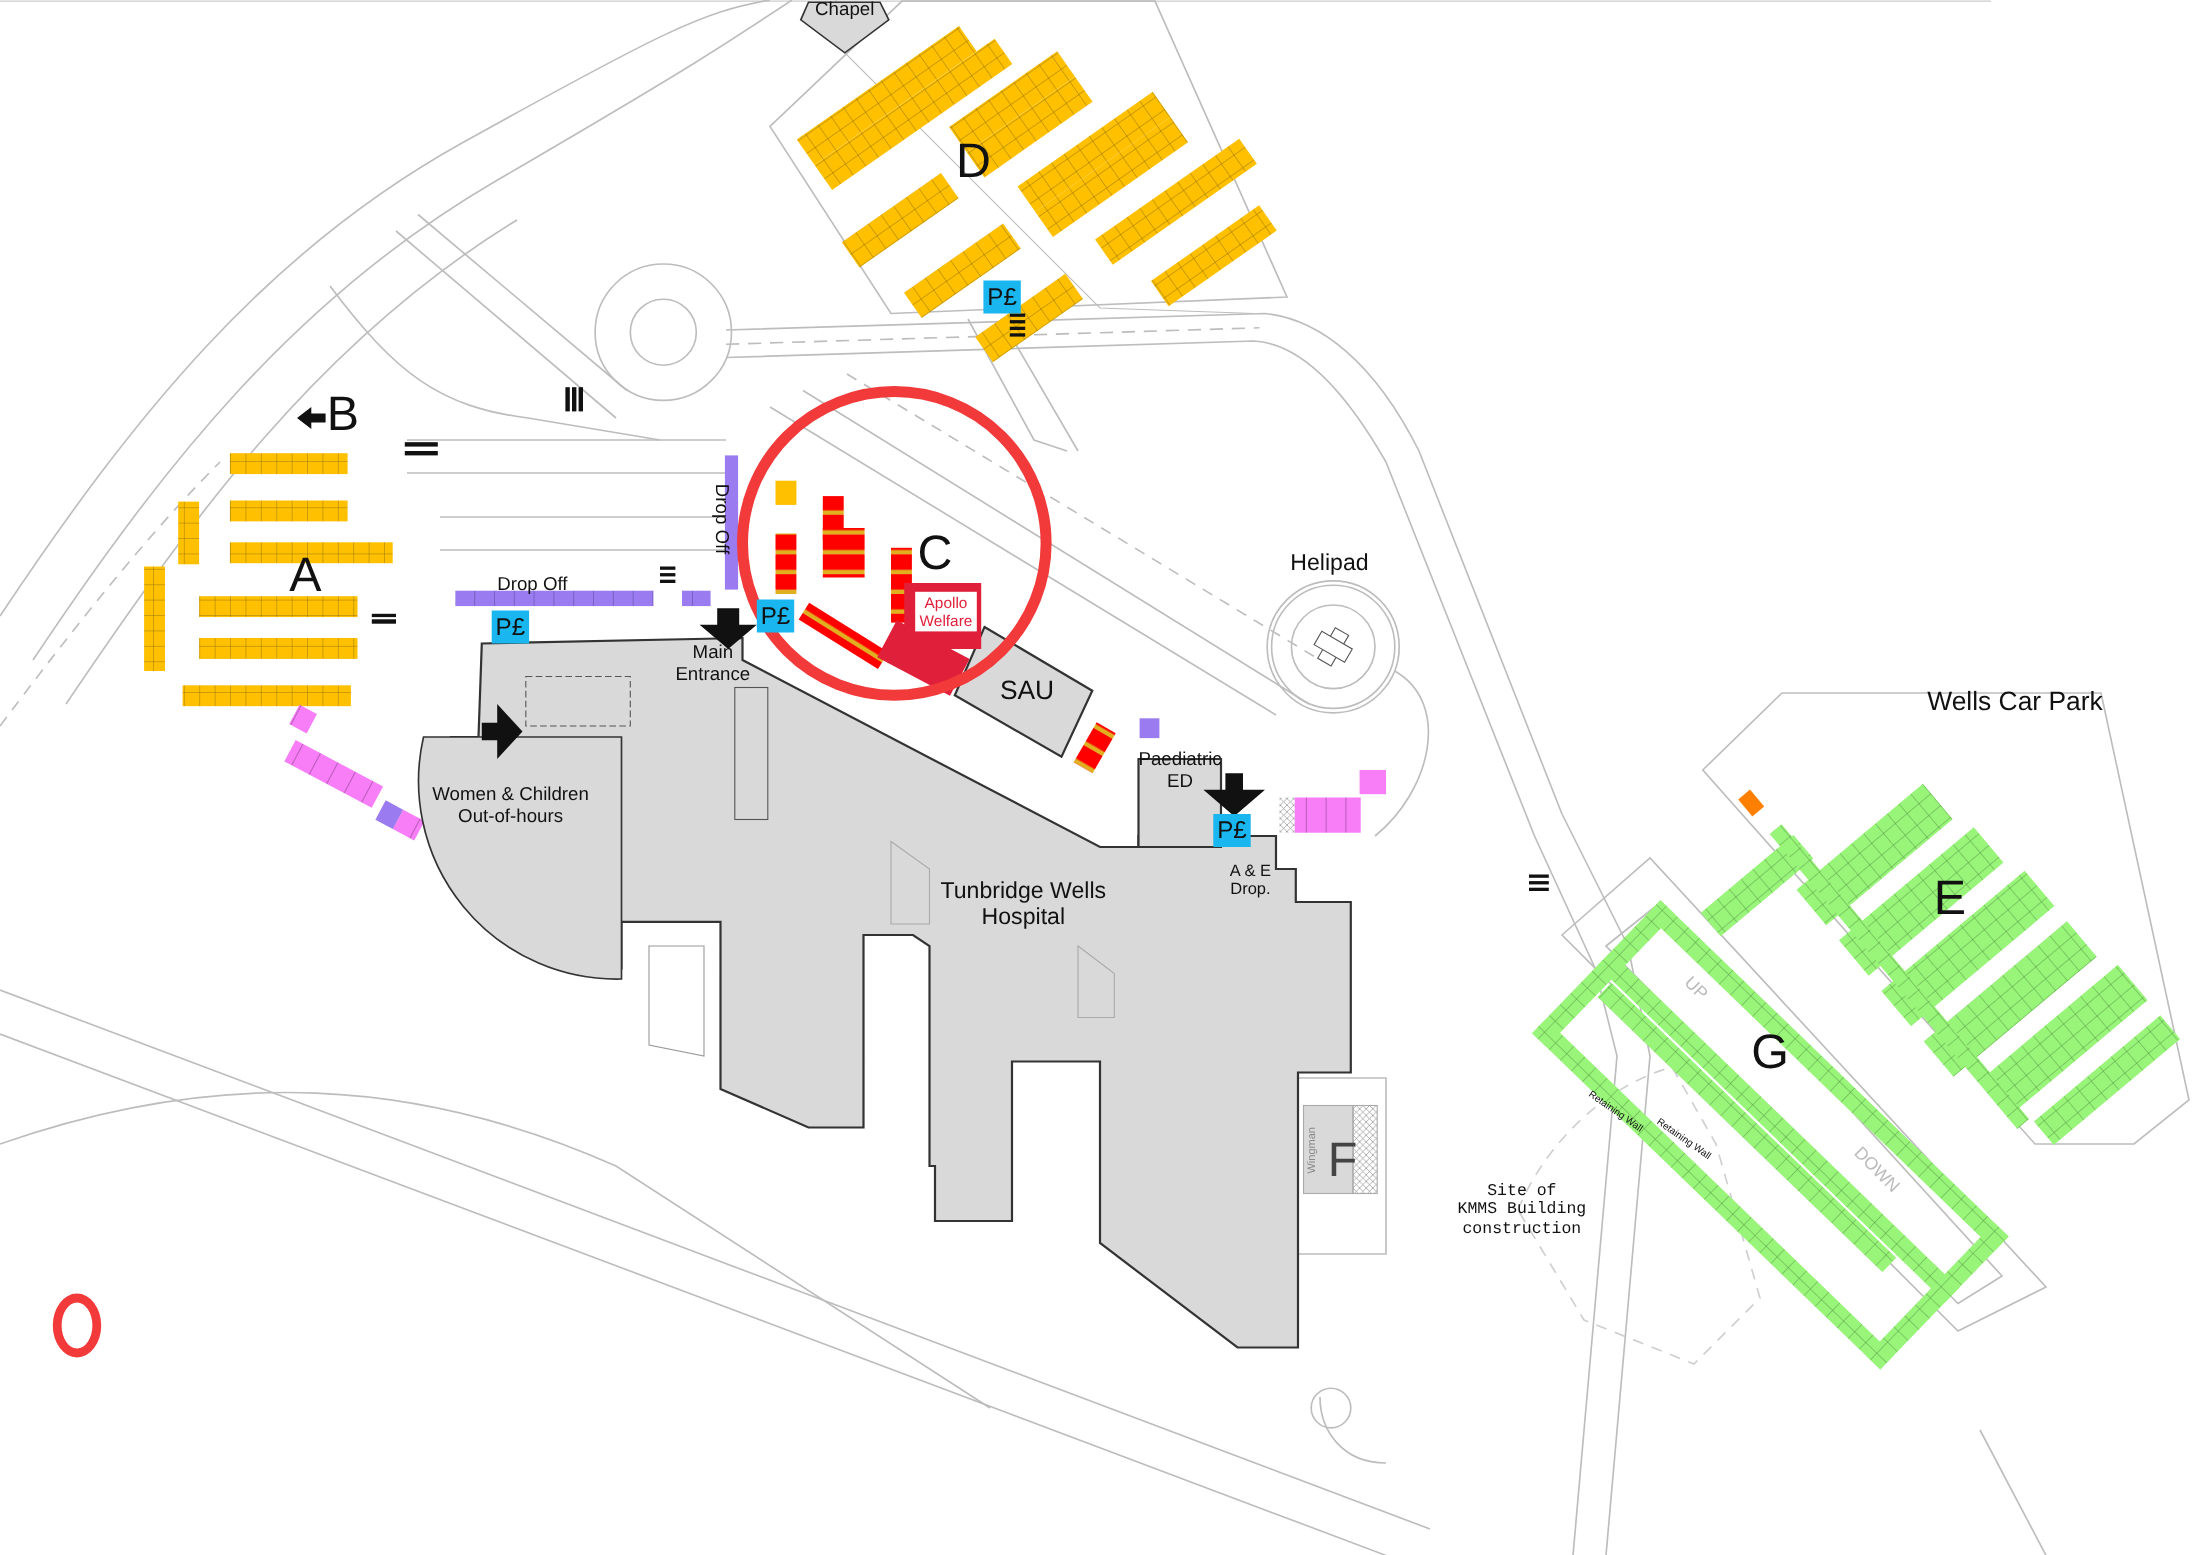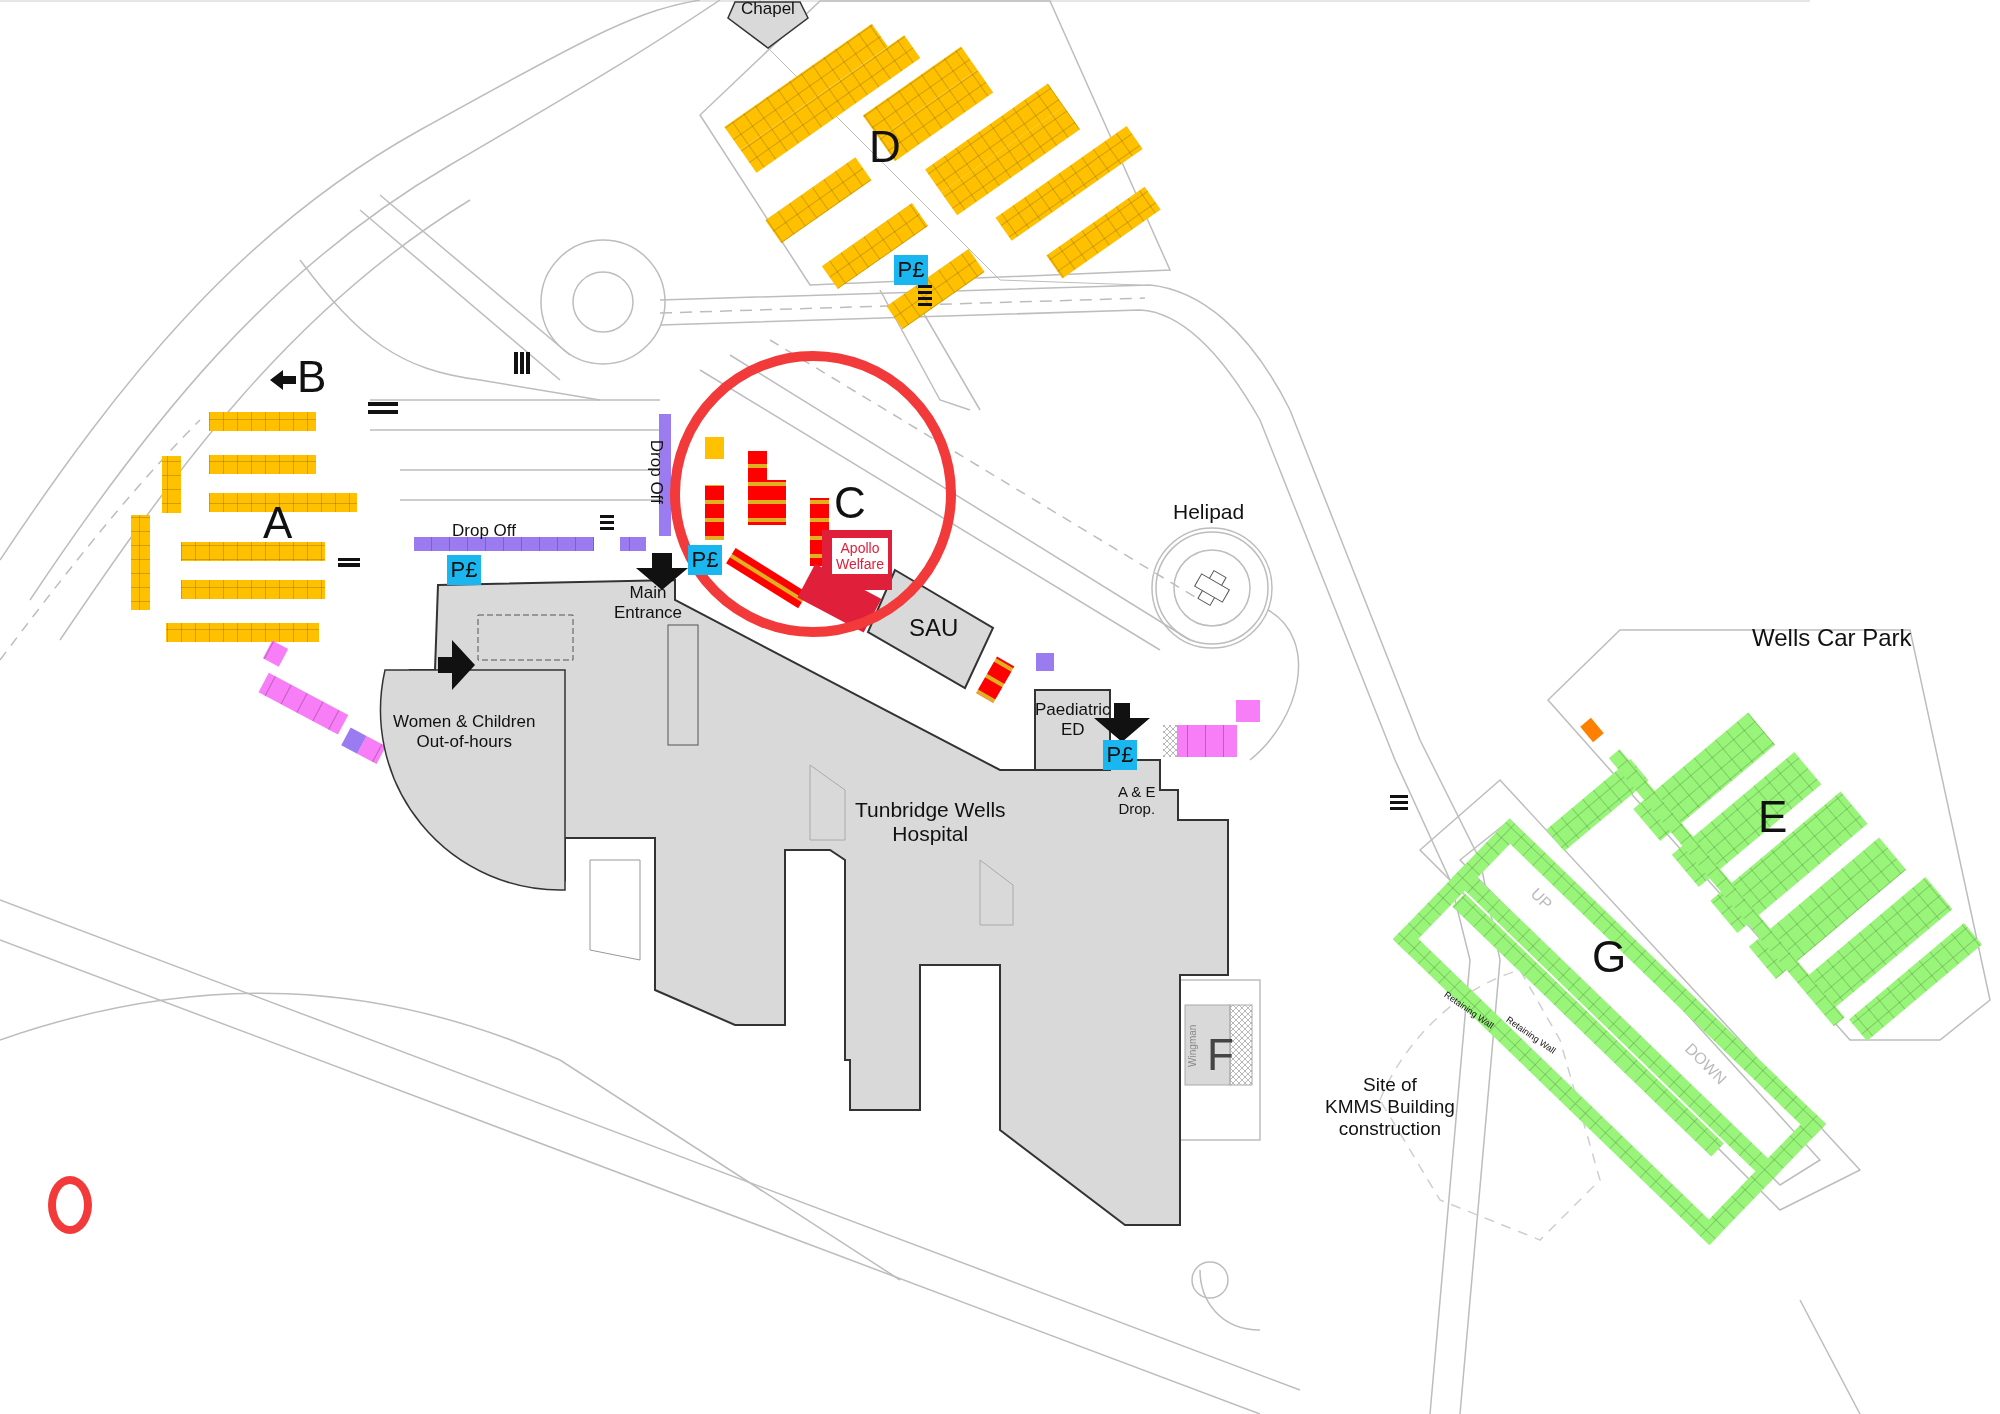--- a/index.html
+++ b/index.html
@@ -268,21 +268,21 @@
 </div>
 
 <div class="lbl mid" style="left:909px; top:614px;">SAU</div>
 <div class="lbl mid" style="left:1173px; top:500px; font-size:21px;">Helipad</div>
 
 <div class="lbl sm" style="left:393px; top:692px;margin-top:20px;">
   <div>Women &amp; Children</div>
     <div>Out-of-hours</div>
 </div>
 
-<div class="lbl sm" style="left:1035px; top:700px;">
+<div class="lbl sm" style="left:1035px; top:680px;">
   <div>Paediatric</div>
     <div>ED</div>
 </div>
 <div class="pay" style="left:1103px; top:740px;">P£</div>
 <div class="lbl xs" style="left:1118px; top:783px; font-size:15px;">
   <div>A &amp; E</div>
     <div>Drop.</div>
 </div>
 
 <div class="lbl mid" style="left:855px; top:798px; font-size:21px;">
@@ -294,21 +294,21 @@
 <div class="lbl big" style="left:1758px; top:792px;">E</div>
 <div class="lbl big" style="left:1592px; top:932px;">G</div>
 <div class="lbl big" style="left:1207px; top:1030px; color:#444;">F</div>
 <div class="lbl xs" style="left:1172px; top:1040px; font-size:10px; color:#888; transform:rotate(-90deg);">Wingman</div>
 
 <div class="lbl xs" style="left:1440px; top:1005px; font-size:9px; transform:rotate(35deg);">Retaining Wall</div>
 <div class="lbl xs" style="left:1502px; top:1030px; font-size:9px; transform:rotate(35deg);">Retaining Wall</div>
 <div class="lbl xs" style="left:1530px; top:890px; font-size:16px; color:#bbb; transform:rotate(45deg);">UP</div>
 <div class="lbl xs" style="left:1680px; top:1055px; font-size:16px; color:#bbb; transform:rotate(45deg);">DOWN</div>
 
-<div class="lbl sm" style="left:1325px; top:1074px; font-size:19px;">
+<div class="lbl sm" style="left:1325px; top:1074px; font-size:15px;font-family:Liberation Mono, monospace;">
   <div>Site of</div>
     <div>KMMS Building</div>
     <div>construction</div>
 </div>
 
 <div class="legend">
   <div class="ring"></div>
   <div class="txt">
   </div>
 </div>

